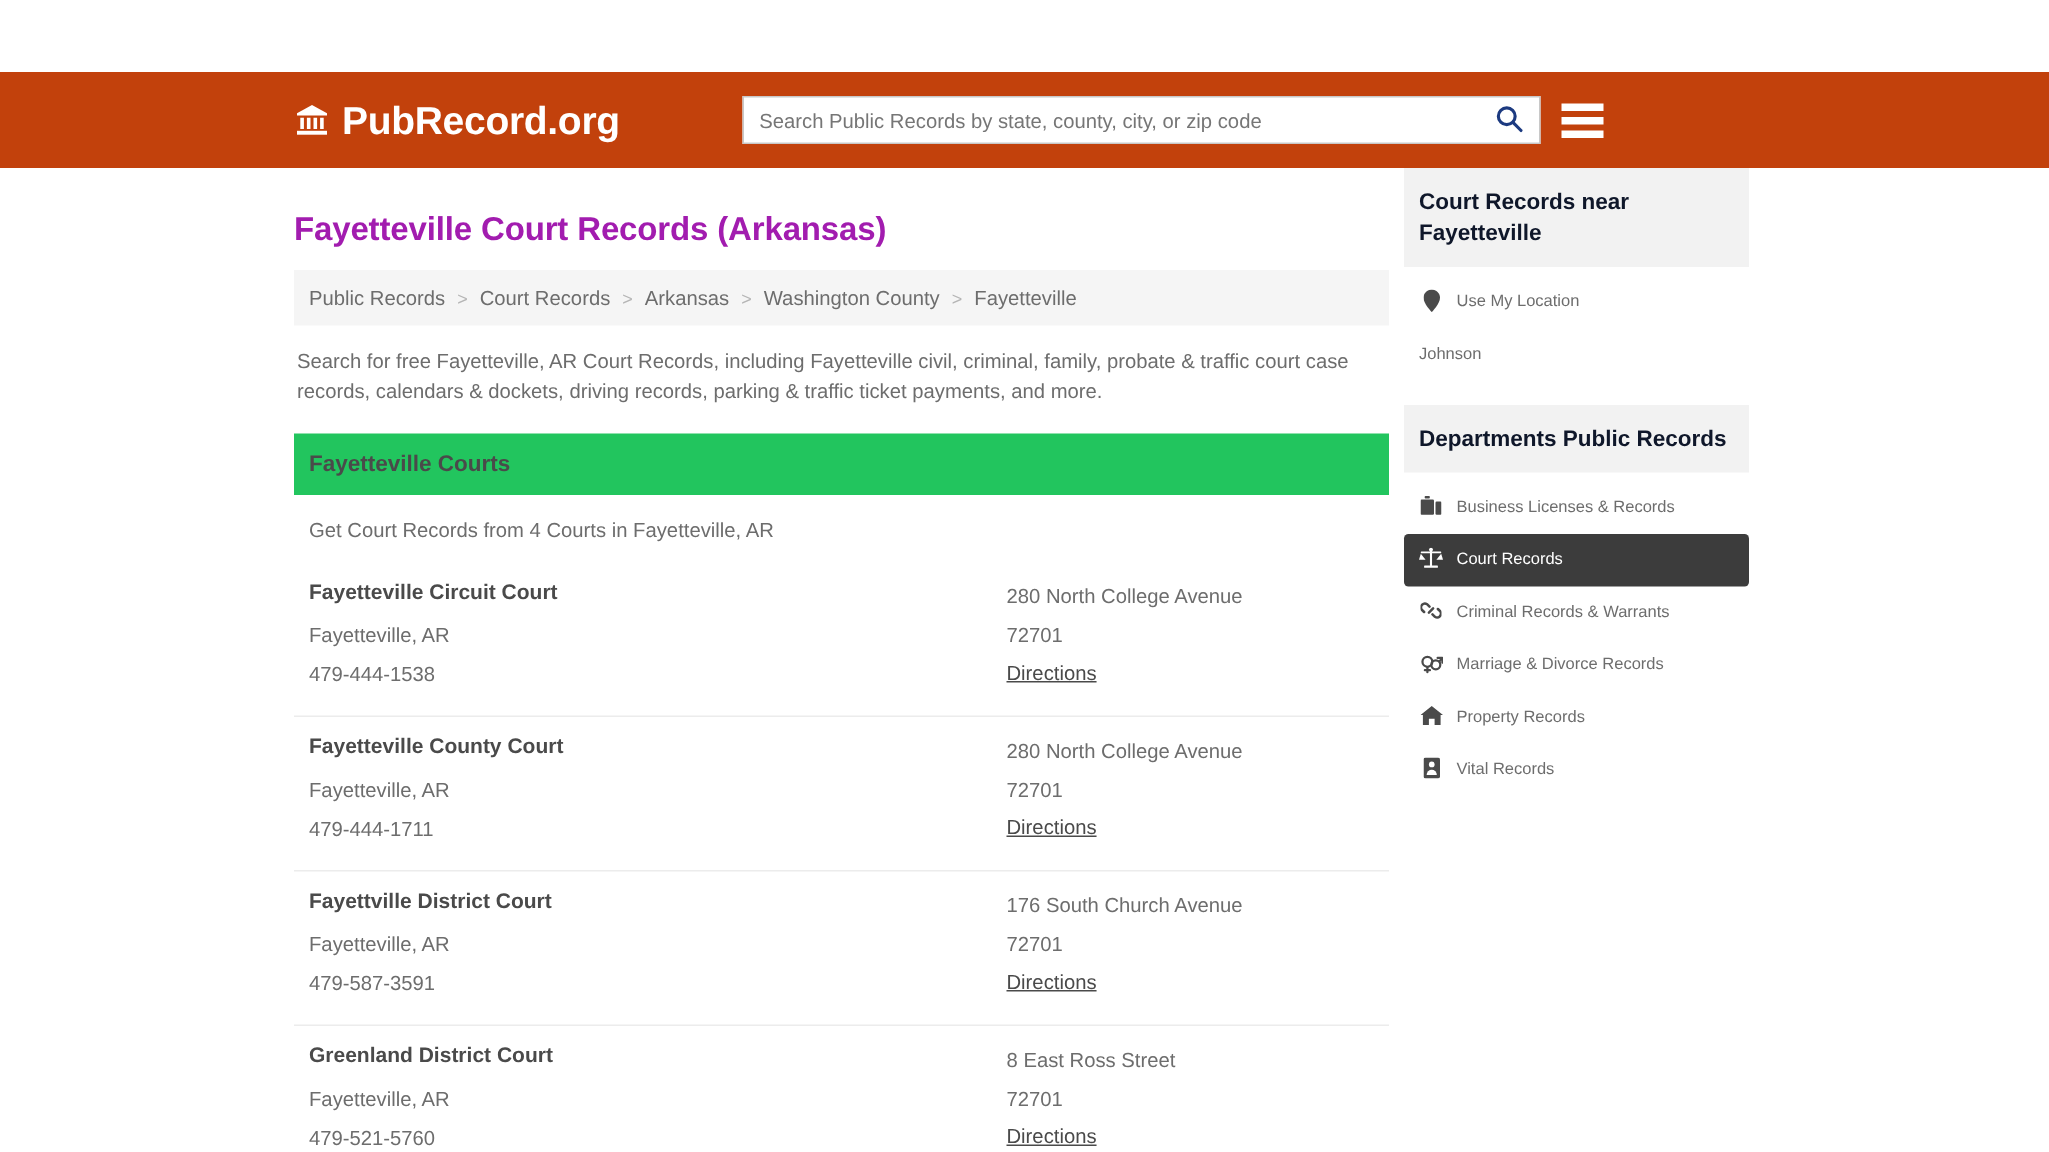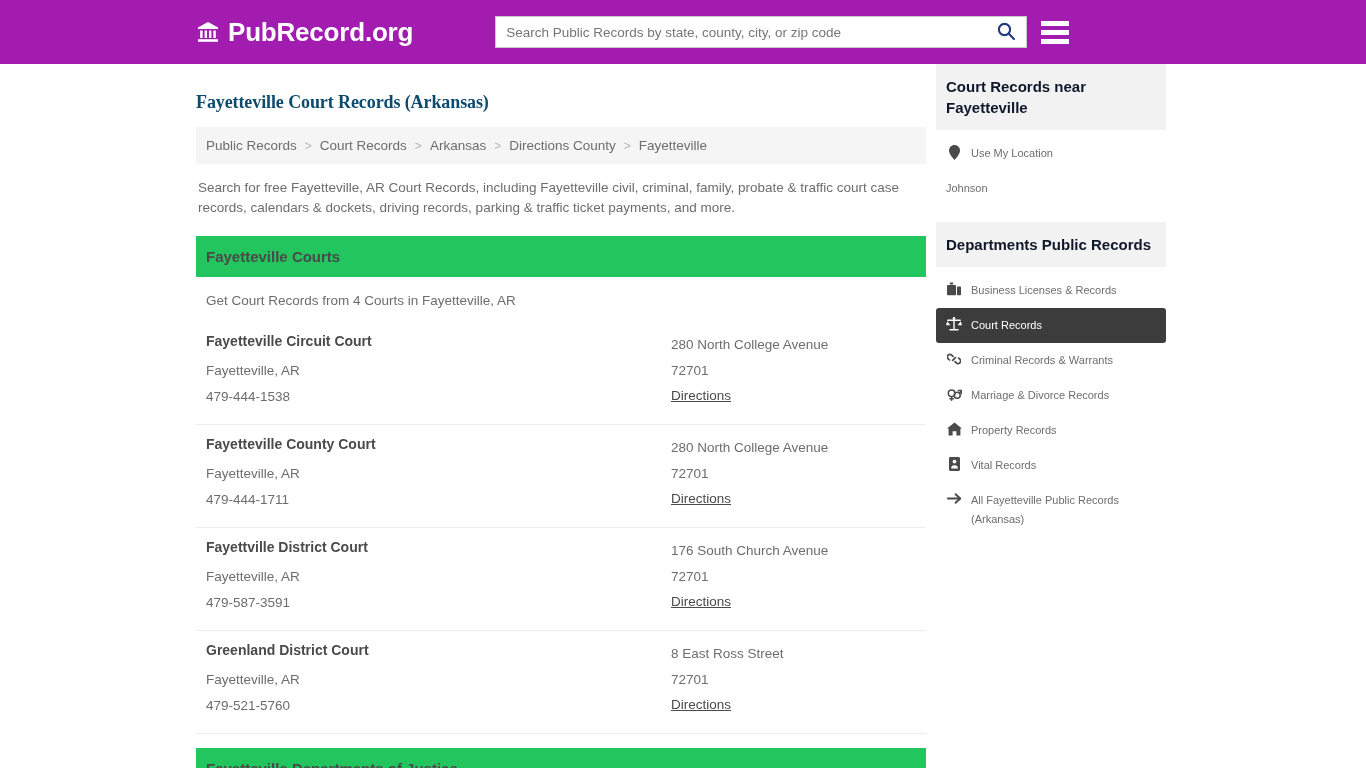--- a/index.html
+++ b/index.html
@@ -8,24 +8,25 @@
     margin: 0; padding: 0;
     width: 1366px; height: 768px;
     background: #ffffff;
     font-family: "Liberation Sans", sans-serif;
     overflow: hidden;
   }
 
   
   .site-header {
     height: 64px;
-    background: #a21caf;
+    background: #c2410c;
     display: flex;
     align-items: center;
     width: 100%;
+    margin-top: 48px;
   }
   .brand {
     display: flex;
     align-items: center;
     gap: 8px;
     margin-left: 196px;
     text-decoration: none;
     user-select: none;
   }
   .brand-icon { display: flex; align-items: center; }
@@ -85,26 +86,25 @@
   .page {
     width: 1366px;
     padding: 0 196px 0 196px;
     display: flex;
     gap: 0;
   }
   .main-col { width: 730px; flex: 0 0 730px; }
   .side-col { width: 230px; flex: 0 0 230px; margin-left: 10px; }
 
   h1.page-title {
-    font-size: 18px;
+    font-size: 22px;
     font-weight: bold;
-    color: #0c4a6e;
+    color: #a21caf;
     margin: 28px 0 14px 0;
     letter-spacing: -0.1px;
-    font-family: Liberation Serif, serif;
   }
 
   
   .breadcrumb {
     background: #f5f5f5;
     padding: 11px 10px;
     font-size: 13.5px;
     color: #6d6d6d;
     display: flex;
     align-items: center;
@@ -259,21 +259,21 @@
 
     <h1 class="page-title">Fayetteville Court Records (Arkansas)</h1>
 
     <nav class="breadcrumb">
       <a href="#">Public Records</a>
       <span class="sep">&gt;</span>
       <a href="#">Court Records</a>
       <span class="sep">&gt;</span>
       <a href="#">Arkansas</a>
       <span class="sep">&gt;</span>
-      <a href="#">Directions County</a>
+      <a href="#">Washington County</a>
       <span class="sep">&gt;</span>
       <a href="#">Fayetteville</a>
     </nav>
 
     <p class="intro-text">Search for free Fayetteville, AR Court Records, including Fayetteville civil, criminal, family, probate &amp; traffic court case records, calendars &amp; dockets, driving records, parking &amp; traffic ticket payments, and more.</p>
 
     <div class="section-head">Fayetteville Courts</div>
     <div class="section-sub">Get Court Records from 4 Courts in Fayetteville, AR</div>
 
     <div class="listing">
@@ -418,27 +418,18 @@
           <span class="ico">
             <svg width="11" height="14" viewBox="0 0 11 14" fill="#4a4a4a">
               <rect x="0" y="0" width="11" height="14" rx="1.4"></rect>
               <circle cx="5.5" cy="4.6" r="1.9" fill="#ffffff"></circle>
               <path d="M2.1 11.6 a3.4 3.4 0 0 1 6.8 0 z" fill="#ffffff"></path>
             </svg>
           </span>
           <span class="lbl">Vital Records</span>
         </div>
 
-        <div class="side-item">
-          <span class="ico">
-            <svg width="15" height="13" viewBox="0 0 15 13" fill="none" stroke="#4a4a4a" stroke-width="1.9" stroke-linecap="round" stroke-linejoin="round">
-              <line x1="0.8" y1="6.5" x2="13" y2="6.5"></line>
-              <polyline points="8.6,2.2 13.2,6.5 8.6,10.8"></polyline>
-            </svg>
-          </span>
-          <span class="lbl">All Fayetteville Public Records (Arkansas)</span>
-        </div>
 
       </div>
     </div>
 
   </div>
 </div>
 
 </body></html>

